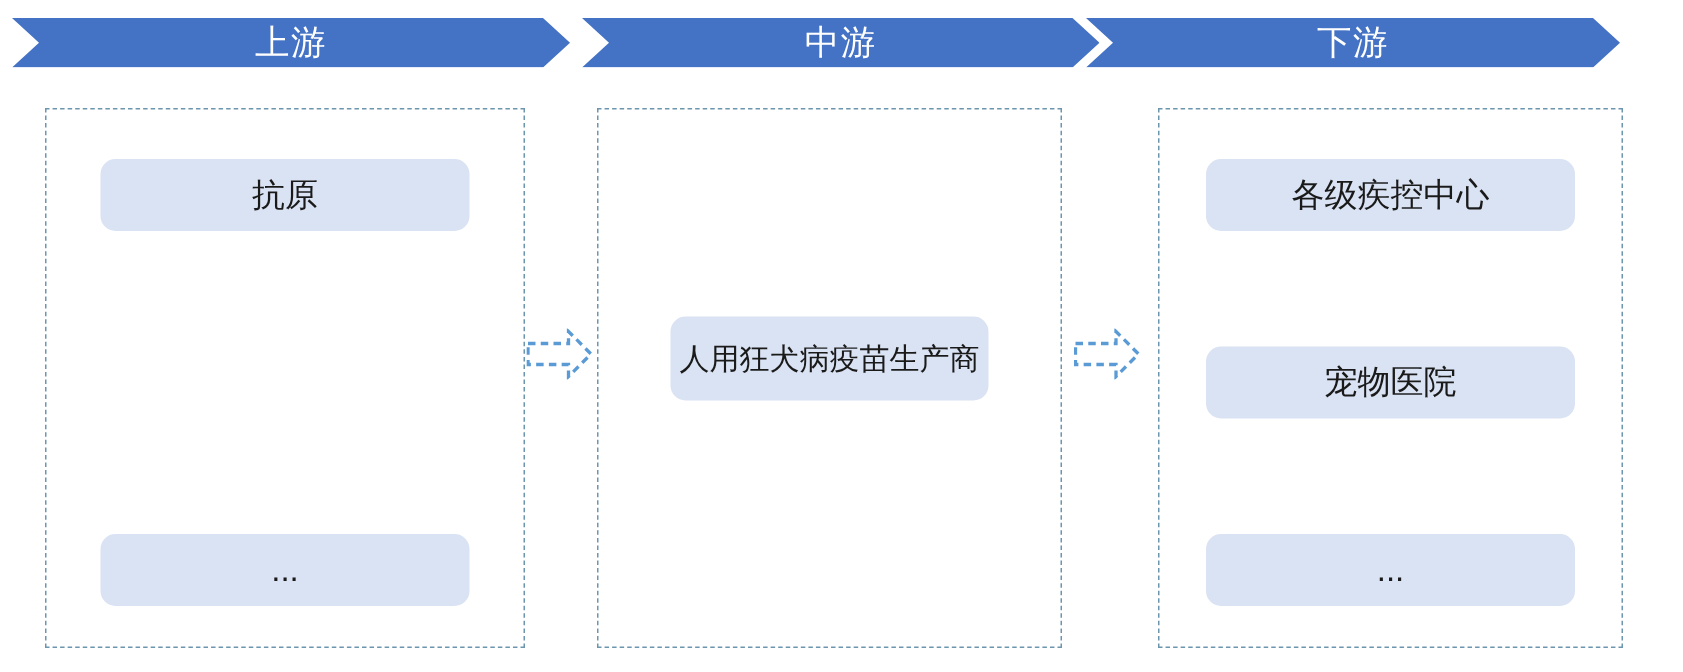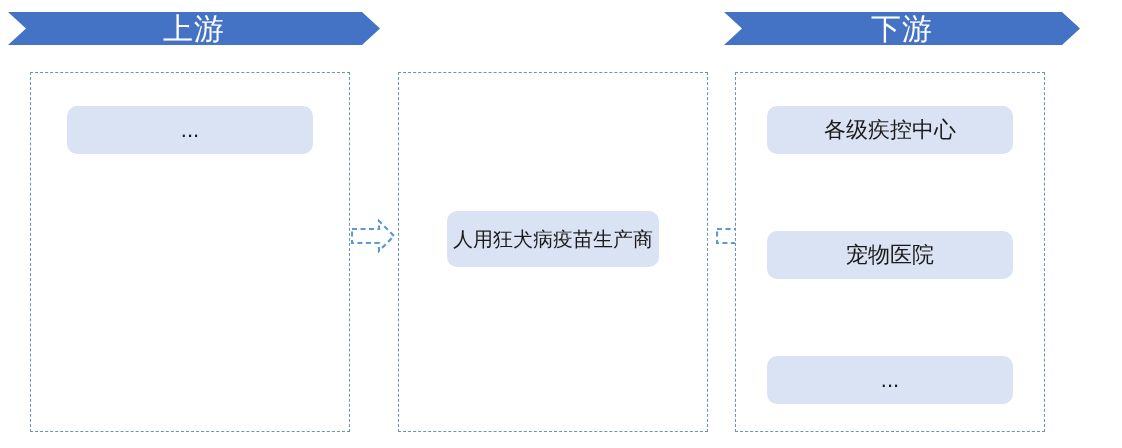--- a/index.html
+++ b/index.html
@@ -30,36 +30,36 @@
     display:flex;
     align-items:center;
     justify-content:center;
     clip-path:polygon(0 0, calc(100% - 18px) 0, 100% 50%, calc(100% - 18px) 100%, 0 100%, 18px 50%);
   }
   .chevron-1{left:8px;width:372px;}
   .chevron-2{left:388px;width:345px;}
   .chevron-3{left:724px;width:356px;}
   .chevron .chev-label{
     color:var(--banner-text);
-    font-size:30px;
+    font-size:23px;
     letter-spacing:1px;
     line-height:1;
   }
 
   
   .panel{
     position:absolute;
     top:72px;
     height:360px;
     border:1px dashed var(--panel-dash-border);
     background:#ffffff;
   }
   .panel-1{left:30px;width:320px;}
   .panel-2{left:398px;width:310px;}
-  .panel-3{left:735px;width:310px;}
+  .panel-3{left:772px;width:310px;}
 
   .panel-list{
     width:100%;height:100%;
     display:flex;
     flex-direction:column;
     align-items:center;
     justify-content:space-between;
     padding:33px 0 27px 0;
   }
   .item{
@@ -99,26 +99,32 @@
   }
 </style>
 </head>
 <body>
 
 <div class="canvas">
 
   <div class="chevron chevron-1">
     <span class="chev-label">上游</span>
   </div>
+  <div class="chevron chevron-2">
+    <span class="chev-label">中游</span>
+  </div>
   <div class="chevron chevron-3">
     <span class="chev-label">下游</span>
   </div>
 
   <div class="panel panel-1">
     <div class="panel-list">
+      <div class="item">
+        <span>抗原</span>
+      </div>
       <div class="item">
         <span>...</span>
       </div>
     </div>
   </div>
 
   <div class="flow-arrow flow-arrow-1">
     <svg viewBox="0 0 44 34" aria-hidden="true">
       <path d="M1 10 H28 V2 L43 17 L28 32 V24 H1 Z"></path>
     </svg>

